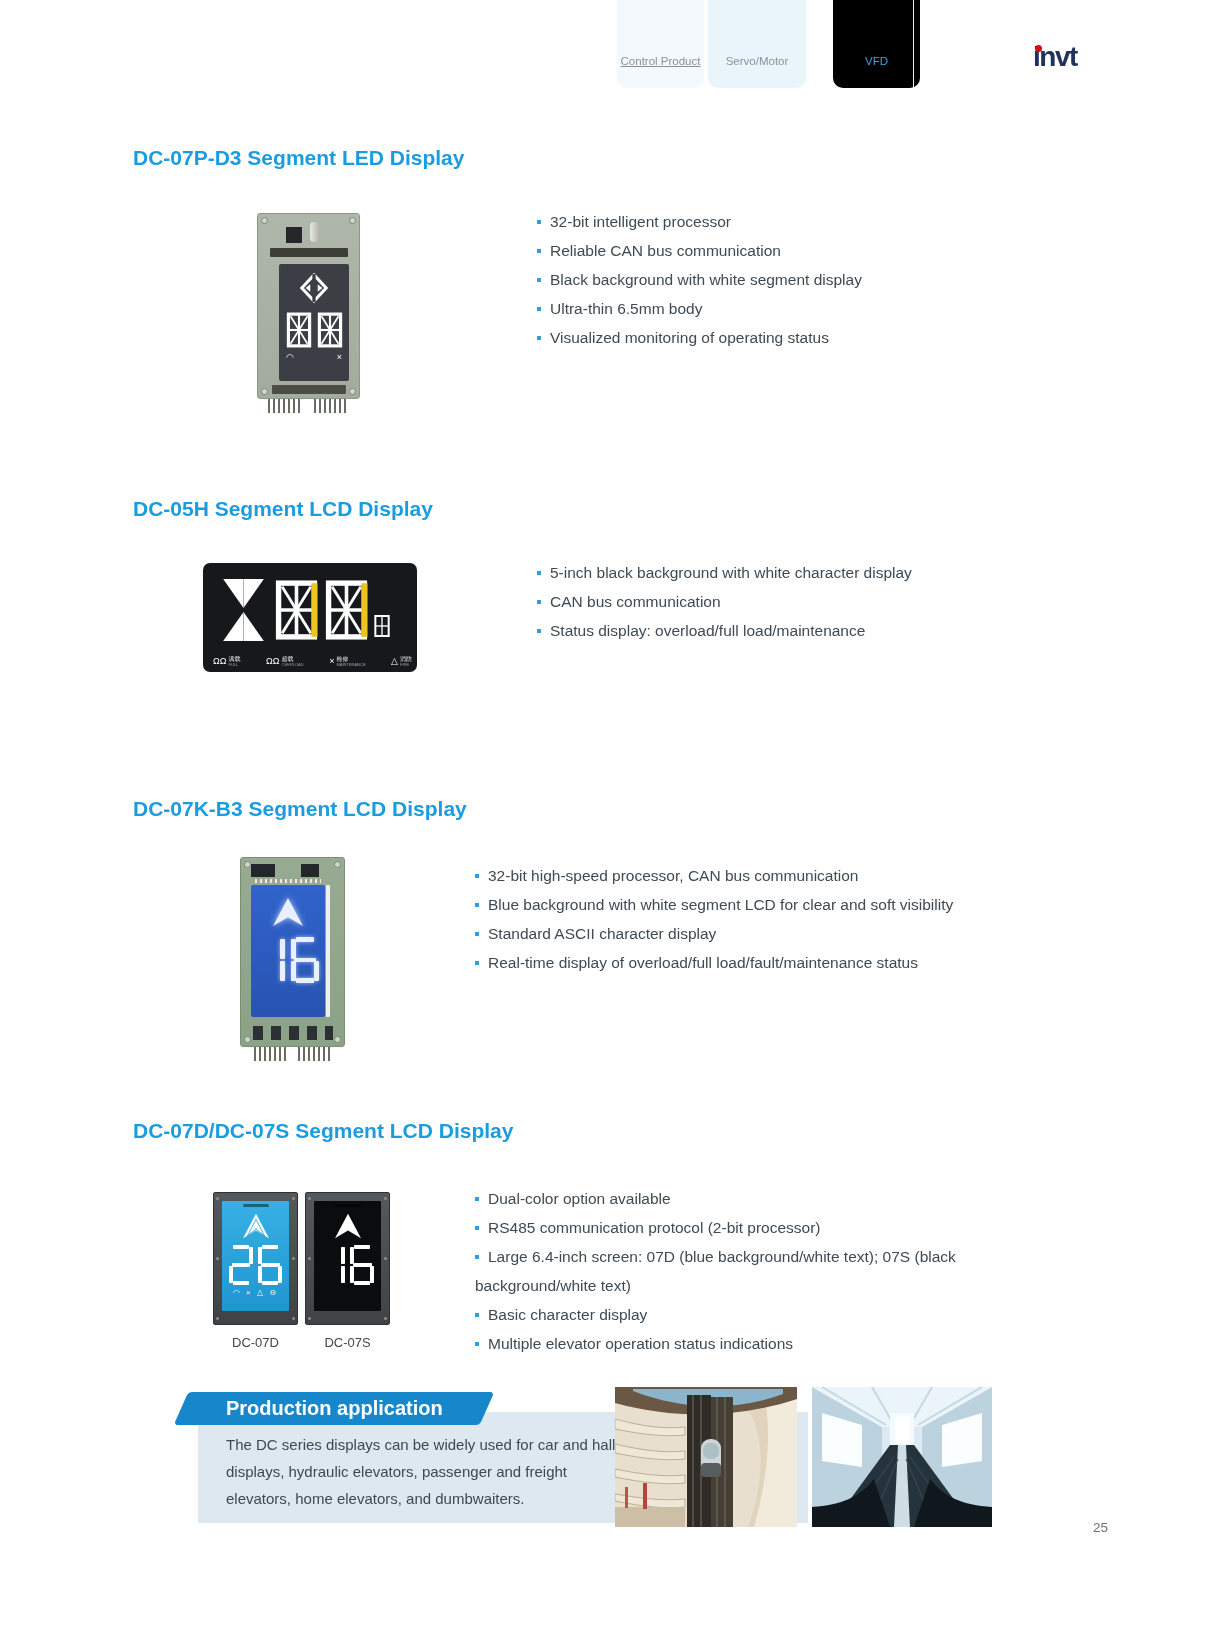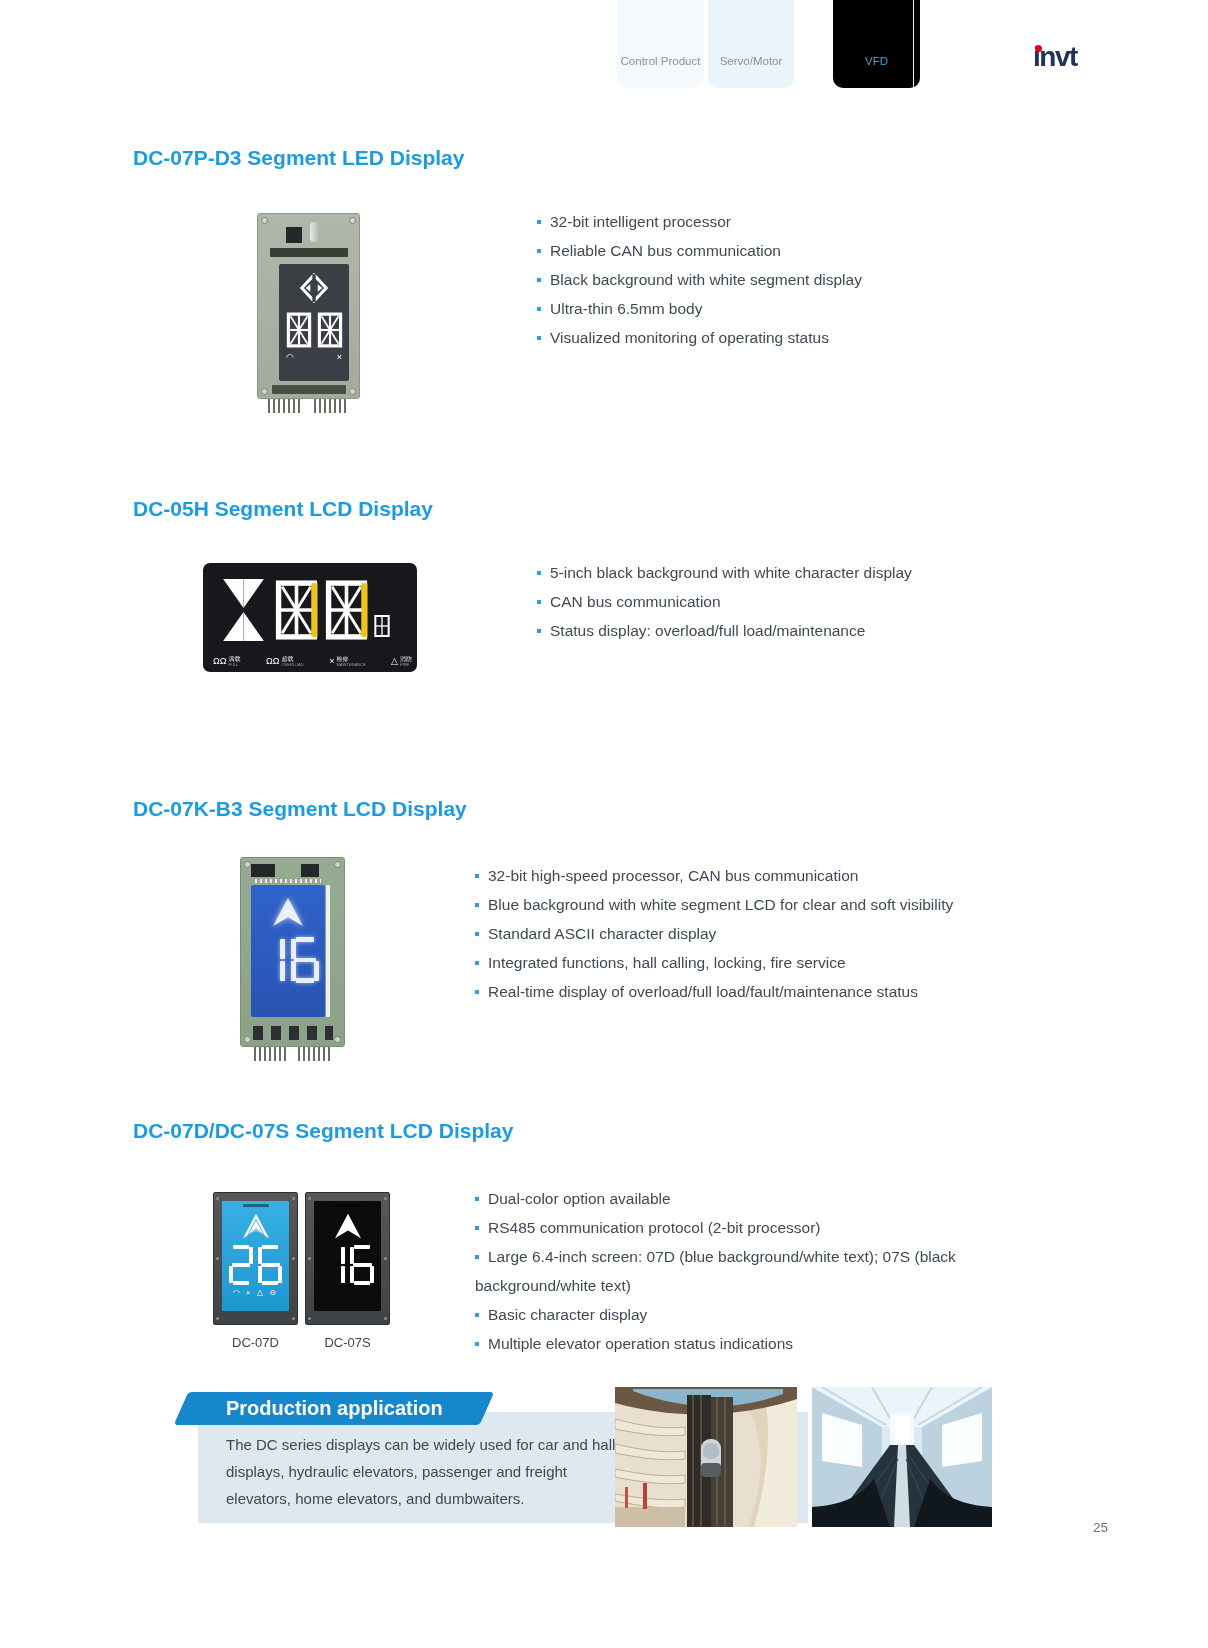--- a/index.html
+++ b/index.html
@@ -4,22 +4,22 @@
 <style>
   * { margin:0; padding:0; box-sizing:border-box; }
   html,body { background:#fff; }
   body { font-family:"Liberation Sans","DejaVu Sans",sans-serif; color:#3e4a54; }
   .page { position:relative; width:1208px; height:1648px; background:#fff; overflow:hidden; }
 
   
   .tab { position:absolute; top:0; height:88px; border-radius:0 0 10px 10px;
          display:flex; align-items:flex-end; justify-content:center; padding-bottom:21px;
          font-size:11.5px; color:#8a919b; cursor:pointer; }
-  .tab-1 { left:617px; width:87px; background:#f3f9fd; }
-  .tab-2 { left:708px; width:86px; background:#eaf4fb; }
+  .tab-1 { left:617px; width:87px; background:#f3f9fd;text-decoration:underline; }
+  .tab-2 { left:708px; width:98px; background:#eaf4fb; }
   .tab-3 { left:797px; width:87px; background:#000000; color:#3fa3dc;margin-left:36px; }
   .header-divider { position:absolute; left:913px; top:0; width:1px; height:88px; background:#e9eff4; }
   .logo { position:absolute; left:1033px; top:42px; font-size:28px; font-weight:bold;
           color:#21335b; letter-spacing:-1.5px; line-height:30px; }
   .logo .dot { position:absolute; left:2px; top:3px; width:7px; height:7px;
                background:#e60012; border-radius:50%; }
 
   
   .sec-title { position:absolute; left:133px; font-size:21px; font-weight:700;
                color:#1b9ce0; letter-spacing:0; }
@@ -325,21 +325,20 @@
     </div>
     <div class="botchips"></div>
   </div>
   <div class="pins pins-c"></div>
   <div class="pins pins-d"></div>
 
   <ul class="blist list-3">
     <li><span class="blt"></span><span>32-bit high-speed processor, CAN bus communication</span></li>
     <li><span class="blt"></span><span>Blue background with white segment LCD for clear and soft visibility</span></li>
     <li><span class="blt"></span><span>Standard ASCII character display</span></li>
-    <li><span class="blt"></span><span>Integrated functions, hall calling, locking, fire service</span></li>
     <li><span class="blt"></span><span>Real-time display of overload/full load/fault/maintenance status</span></li>
   </ul>
 
   <h2 class="sec-title t4">DC-07D/DC-07S Segment LCD Display</h2>
 
   <div class="frame7 f-left">
     <i class="screw s1"></i>
       <i class="screw s2"></i>
     <i class="screw s3"></i>
       <i class="screw s4"></i>

